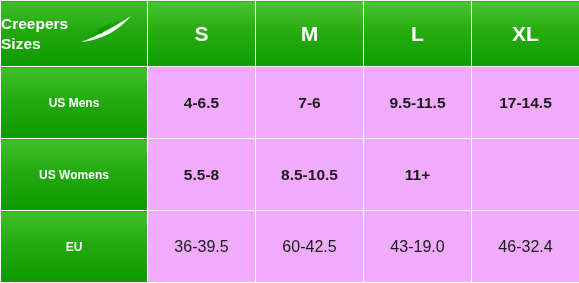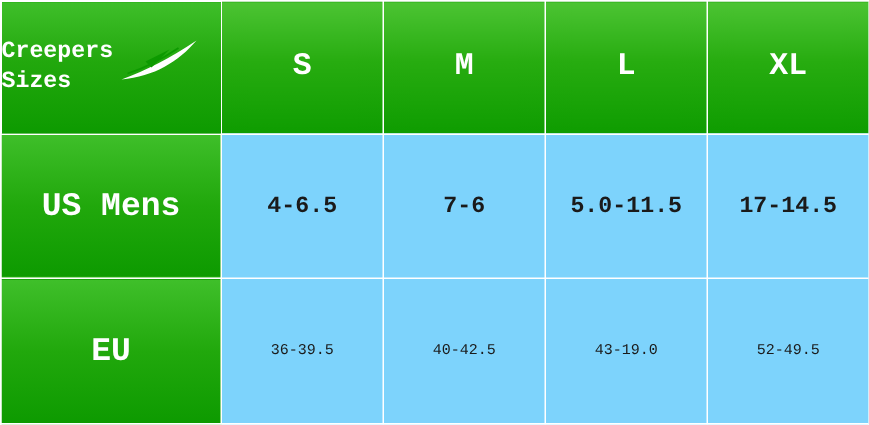--- a/index.html
+++ b/index.html
@@ -11,21 +11,20 @@
     width: 579px;
     height: 283px;
     font-family: "Liberation Sans", sans-serif;
     overflow: hidden;
   }
   .size-table {
     width: 579px;
     height: 283px;
     border-collapse: collapse;
     table-layout: fixed;
-    font-family: Liberation Mono, monospace;
   }
   .size-table td, .size-table th {
     border: 1px solid #ffffff;
     padding: 0;
     margin: 0;
     text-align: center;
     vertical-align: middle;
   }
   
   col.c0 { width: 147px; }
@@ -65,29 +64,29 @@
   .hdr-size {
     background: linear-gradient(to bottom, #4cc433 0%, #27ac10 45%, #0e9c00 100%);
     color: #ffffff;
     font-weight: bold;
     font-size: 21px;
   }
   .row-label {
     background: linear-gradient(to bottom, #3fbf2a 0%, #21a80c 50%, #0d9a00 100%);
     color: #ffffff;
     font-weight: bold;
-    font-size: 22px;
+    font-size: 12px;
   }
   .cell {
-    background: #7dd3fc;
+    background: #f0abfc;
     color: #1a1a1a;
     font-size: 15px;
   }
   .cell.bold { font-weight: bold; font-size: 15.5px; }
-  .cell.plain { font-weight: normal; font-size: 10px; margin-top: 36px; }
+  .cell.plain { font-weight: normal; font-size: 16px; margin-top: 36px; }
   .cell.empty { }
 </style>
 </head>
 <body>
 
 <table class="size-table">
   <colgroup>
     <col class="c0">
       <col class="c1">
       <col class="c2">
@@ -112,26 +111,33 @@
       <th class="hdr-size">S</th>
       <th class="hdr-size">M</th>
       <th class="hdr-size">L</th>
       <th class="hdr-size">XL</th>
     </tr>
 
     <tr class="data-row">
       <td class="row-label">US Mens</td>
       <td class="cell bold">4-6.5</td>
       <td class="cell bold">7-6</td>
-      <td class="cell bold">5.0-11.5</td>
+      <td class="cell bold">9.5-11.5</td>
       <td class="cell bold">17-14.5</td>
     </tr>
 
+    <tr class="data-row">
+      <td class="row-label">US Womens</td>
+      <td class="cell bold">5.5-8</td>
+      <td class="cell bold">8.5-10.5</td>
+      <td class="cell bold">11+</td>
+      <td class="cell empty"></td>
+    </tr>
 
     <tr class="data-row">
       <td class="row-label">EU</td>
       <td class="cell plain">36-39.5</td>
-      <td class="cell plain">40-42.5</td>
+      <td class="cell plain">60-42.5</td>
       <td class="cell plain">43-19.0</td>
-      <td class="cell plain">52-49.5</td>
+      <td class="cell plain">46-32.4</td>
     </tr>
   </tbody>
 </table>
 
 </body></html>

